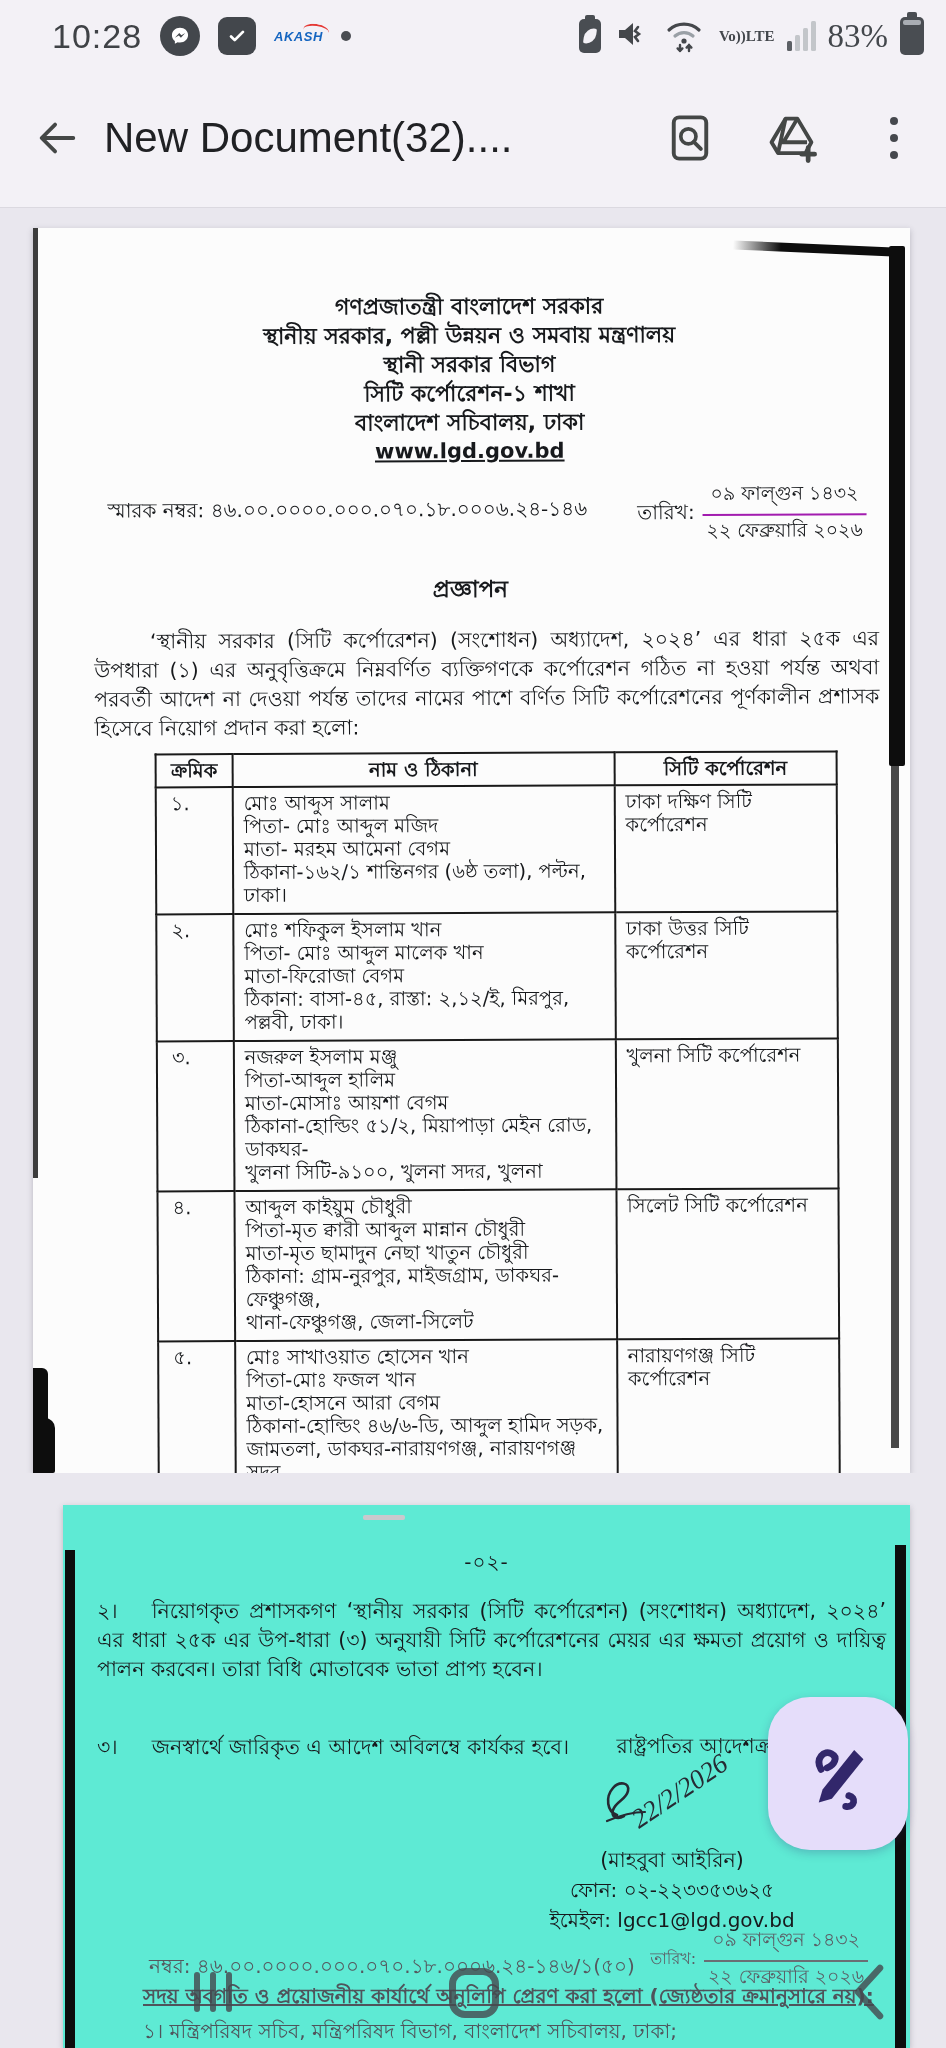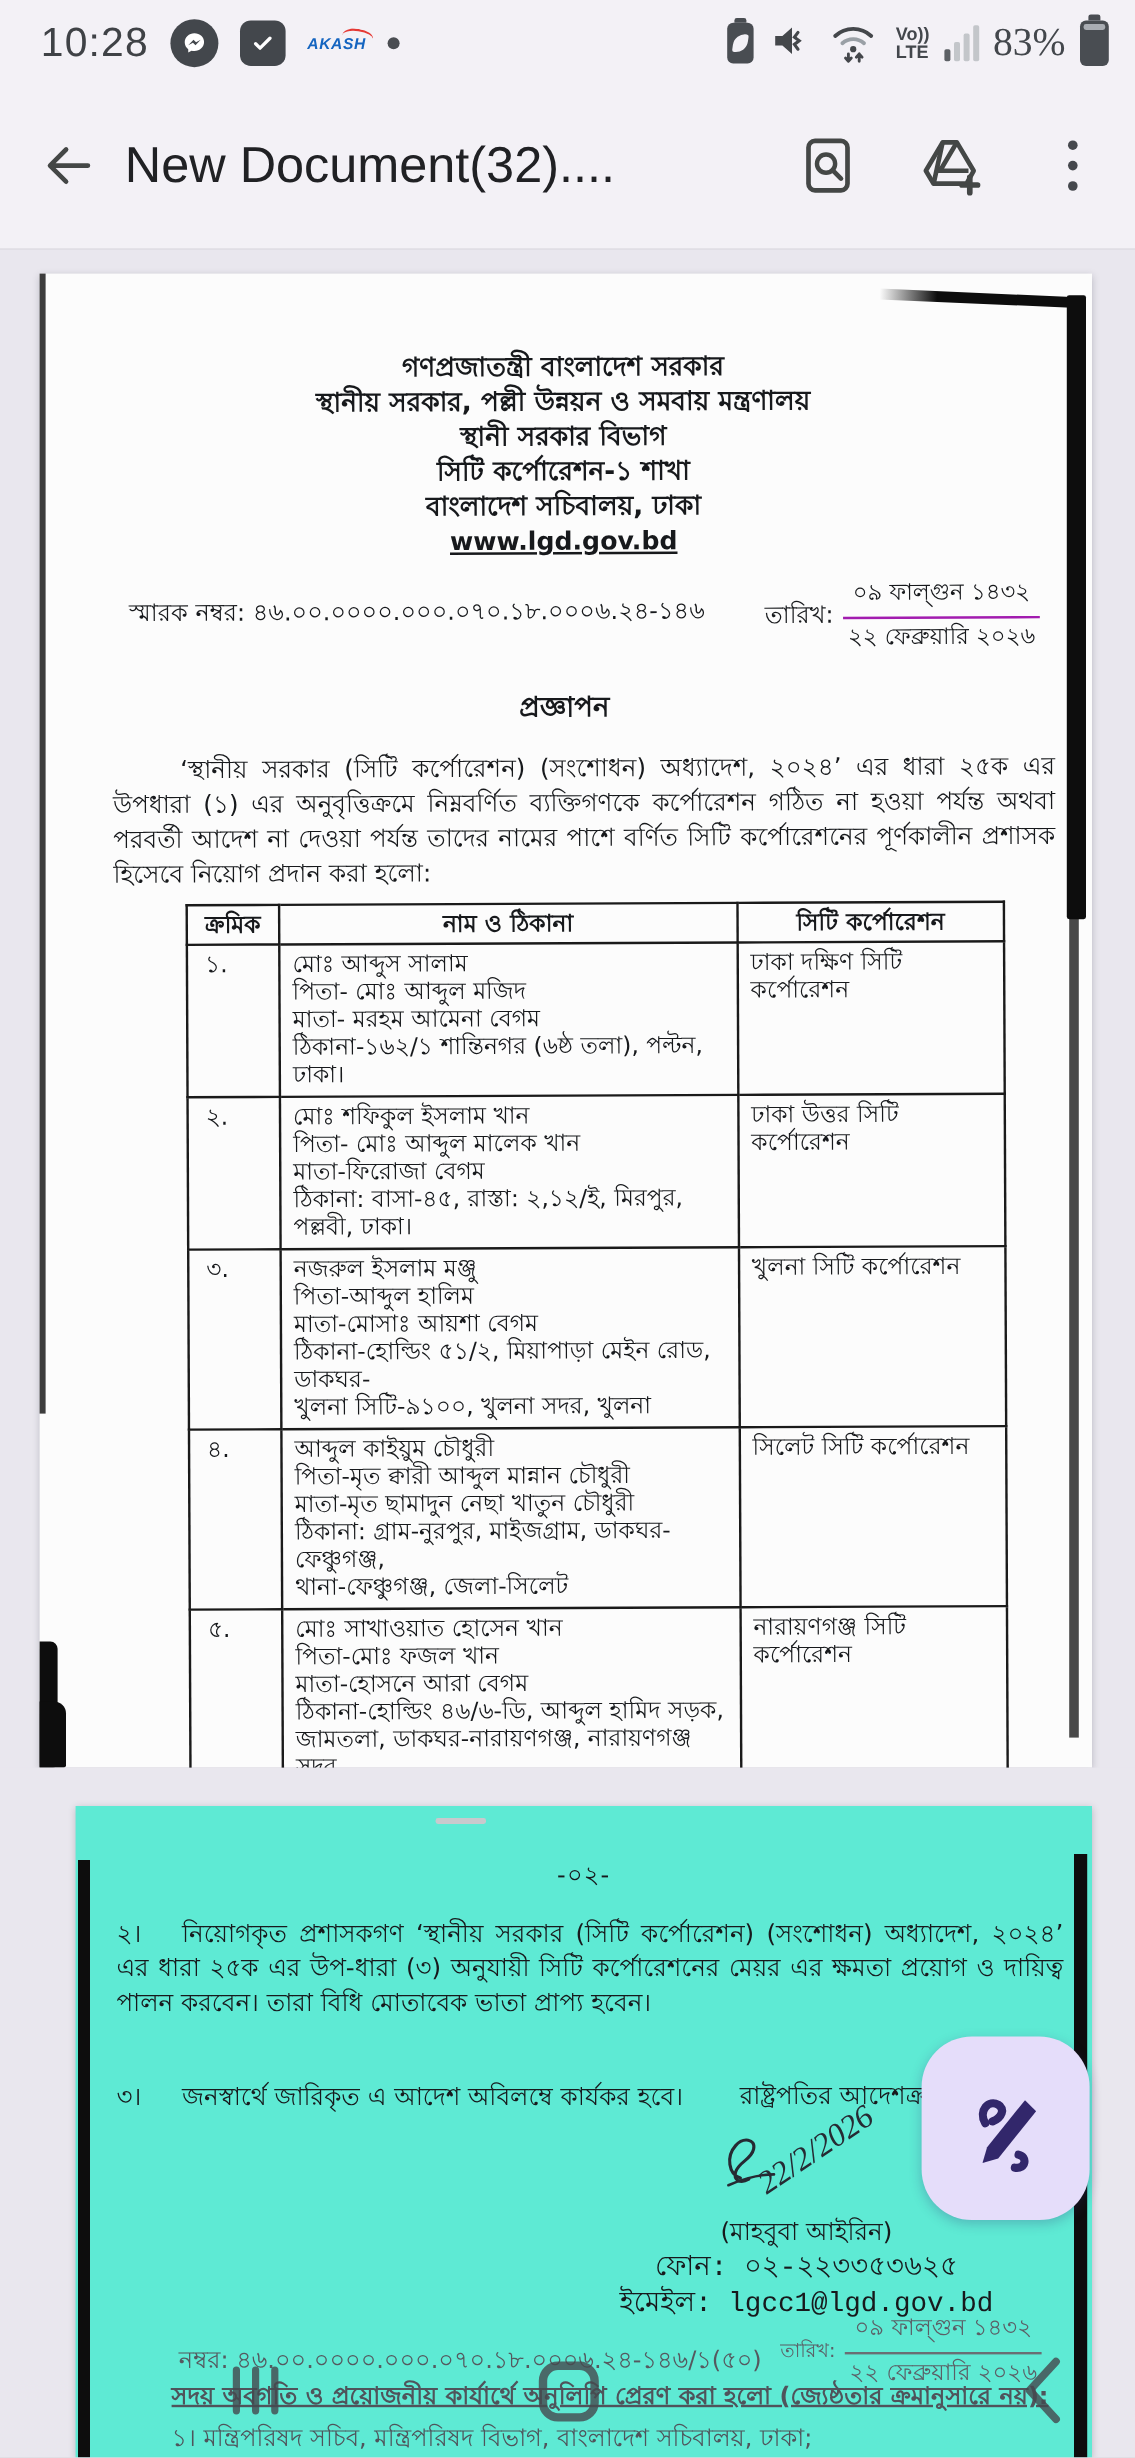--- a/index.html
+++ b/index.html
@@ -5,30 +5,30 @@
   * { margin:0; padding:0; box-sizing:border-box; }
   html,body { background:#d8d6dc; }
   .screen {
     position:relative; width:946px; height:2048px; overflow:hidden;
     background:#E9E7EE; font-family:"Liberation Sans", sans-serif; color:#1d1f22;
   }
   
   .chrome { position:absolute; left:0; top:0; width:946px; height:207px; background:#F3F1F6; z-index:40;
             box-shadow:0 1px 0 rgba(0,0,0,0.06); }
   .statusbar { position:absolute; left:0; top:0; width:946px; height:72px; display:flex; align-items:center; }
-  .sb-left { display:flex; align-items:center; gap:18px; padding-left:34px; }
+  .sb-left { display:flex; align-items:center; gap:18px; padding-left:52px; }
   .sb-time { font-size:34px; color:#3f4246; letter-spacing:1px; }
   .sb-right { position:absolute; right:22px; top:0; height:72px; display:flex; align-items:center; gap:12px; }
   .ico-circle { width:40px; height:40px; border-radius:50%; background:#43474c; display:flex; align-items:center; justify-content:center; }
   .ico-square { width:38px; height:38px; border-radius:9px; background:#43474c; display:flex; align-items:center; justify-content:center; }
   .akash { position:relative; font-size:13px; font-style:italic; font-weight:bold; color:#1565C0; letter-spacing:0.5px; }
   .akash::after { content:""; position:absolute; right:-6px; top:-5px; width:26px; height:12px;
                   border-top:2px solid #E53935; border-radius:50%; transform:rotate(8deg); }
   .sb-dot { width:10px; height:10px; border-radius:50%; background:#4a4d52; }
-  .volte { display:flex; flex-direction:column; line-height:15px; font-size:15px; font-weight:bold; color:#43474c; }
+  .volte { display:flex; flex-direction:row; line-height:15px; font-size:15px; font-weight:bold; color:#43474c;font-family:Liberation Serif, serif; }
   .sigbars { display:flex; align-items:flex-end; gap:3px; height:30px; }
   .sigbars i { display:block; width:5px; border-radius:1.5px; background:#c3c6ca; }
   .sigbars i.on { background:#5c6065; }
   .sb-pct { font-size:33px; color:#43474c;font-family:Liberation Serif, serif; }
   .batt { position:relative; width:24px; height:38px; background:#494d52; border-radius:5px; }
   .batt::before { content:""; position:absolute; top:-5px; left:7px; width:10px; height:5px; background:#494d52; border-radius:2px 2px 0 0; }
   .batt::after { content:""; position:absolute; top:3px; left:3px; right:3px; height:5px; background:#a9adb3; border-radius:2px; }
   .battsaver { position:relative; width:22px; height:34px; background:#494d52; border-radius:5px; }
   .battsaver::before { content:""; position:absolute; top:-4px; left:6px; width:10px; height:4px; background:#494d52; border-radius:2px 2px 0 0; }
   .battsaver::after { content:""; position:absolute; left:5px; top:9px; width:12px; height:16px; background:#F3F1F6;
@@ -76,21 +76,21 @@
   td.c-name { width:383px; padding:4px 8px 6px 10px; white-space:pre-line; }
   td.c-corp { width:223px; padding:4px 6px 4px 10px; }
   .contin { text-align:right; padding-right:58px; margin-top:24px; font-size:20px; }
   
   .p2-label { position:absolute; left:0; width:100%; top:42px; text-align:center; font-size:20px; letter-spacing:1px; }
   .p2-para { position:absolute; left:34px; right:24px; font-size:20.5px; line-height:29px; text-align:justify; }
   .p2-para .pno { display:inline-block; margin-right:34px; }
   .p2-byorder { position:absolute; right:112px; top:226px; font-size:20.5px; }
   .p2-sigblock { position:absolute; left:449px; width:320px; top:246px; text-align:center; font-size:20.5px; line-height:30px; }
   .sig-svg { position:relative; left:30px; height:86px; }
-  .p2-contact { font-size:23px;font-family:Liberation Mono, monospace; }
+  .p2-contact { font-size:20px; }
   .p2-memo { position:absolute; left:86px; top:446px; font-size:20px; color:#55595f; }
   .p2-daterow { position:absolute; right:42px; top:420px; display:flex; align-items:center; gap:8px; color:#5b5f66; }
   .p2-daterow .frac .top { border-color:#6a6e74; }
   .p2-cc { position:absolute; left:80px; right:34px; top:478px; font-size:20px; line-height:27px; color:#4f545b; }
   .cc-head { text-decoration:underline; font-weight:bold; margin-bottom:8px; }
   .cc-item { margin-top:4px; }
   
   .fab { position:absolute; left:768px; top:1697px; width:140px; height:153px; border-radius:42px;
          background:#E5DDFA; z-index:60; display:flex; align-items:center; justify-content:center;
          box-shadow:0 3px 10px rgba(50,40,110,0.25); }

